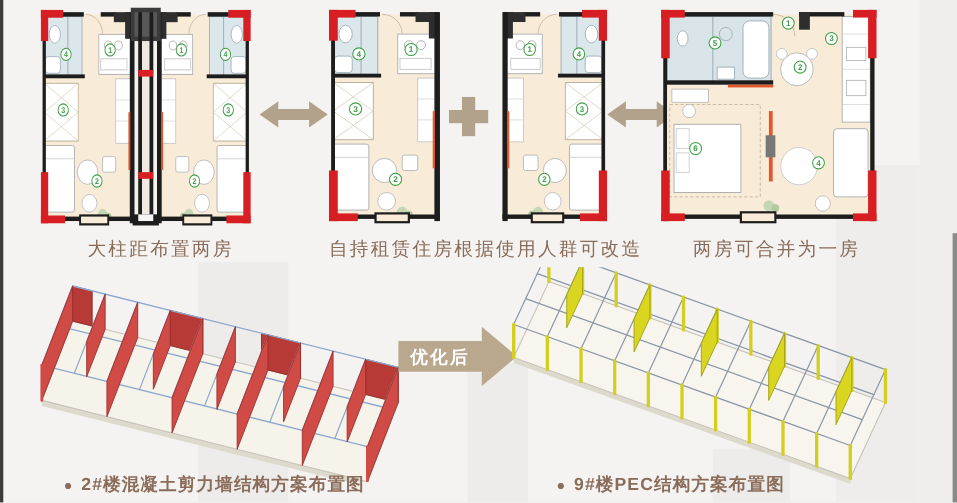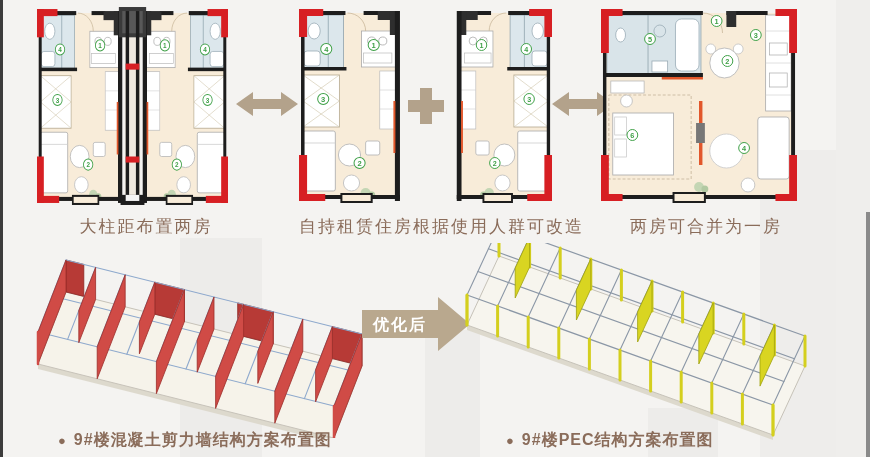--- a/index.html
+++ b/index.html
@@ -337,20 +337,20 @@
         <line x1="353" y1="93" x2="321" y2="162" stroke="#8b97a6" stroke-width="1.1" stroke-linecap="round"></line>
         <line x1="353" y1="123" x2="353" y2="93" stroke="#d4cf1e" stroke-width="3" stroke-linecap="round"></line>
         <line x1="321" y1="192" x2="321" y2="162" stroke="#d4cf1e" stroke-width="3" stroke-linecap="round"></line>
         <line x1="15" y1="82" x2="15" y2="52" stroke="#d4cf1e" stroke-width="2.5" stroke-linecap="round"></line>
         <line x1="321" y1="192" x2="321" y2="162" stroke="#d4cf1e" stroke-width="2.5" stroke-linecap="round"></line>
       </g>
   </svg>
 
   <div class="bcap" style="left:58px;top:430px;">
     <span class="dot">●</span>
-    <span>9#楼混凝土剪力墙结构方案布置图</span>
+    <span>2#楼混凝土剪力墙结构方案布置图</span>
   </div>
   <div class="bcap" style="left:506px;top:430px;">
     <span class="dot">●</span>
     <span>9#楼PEC结构方案布置图</span>
   </div>
 
 </div>
 
 </body></html>

